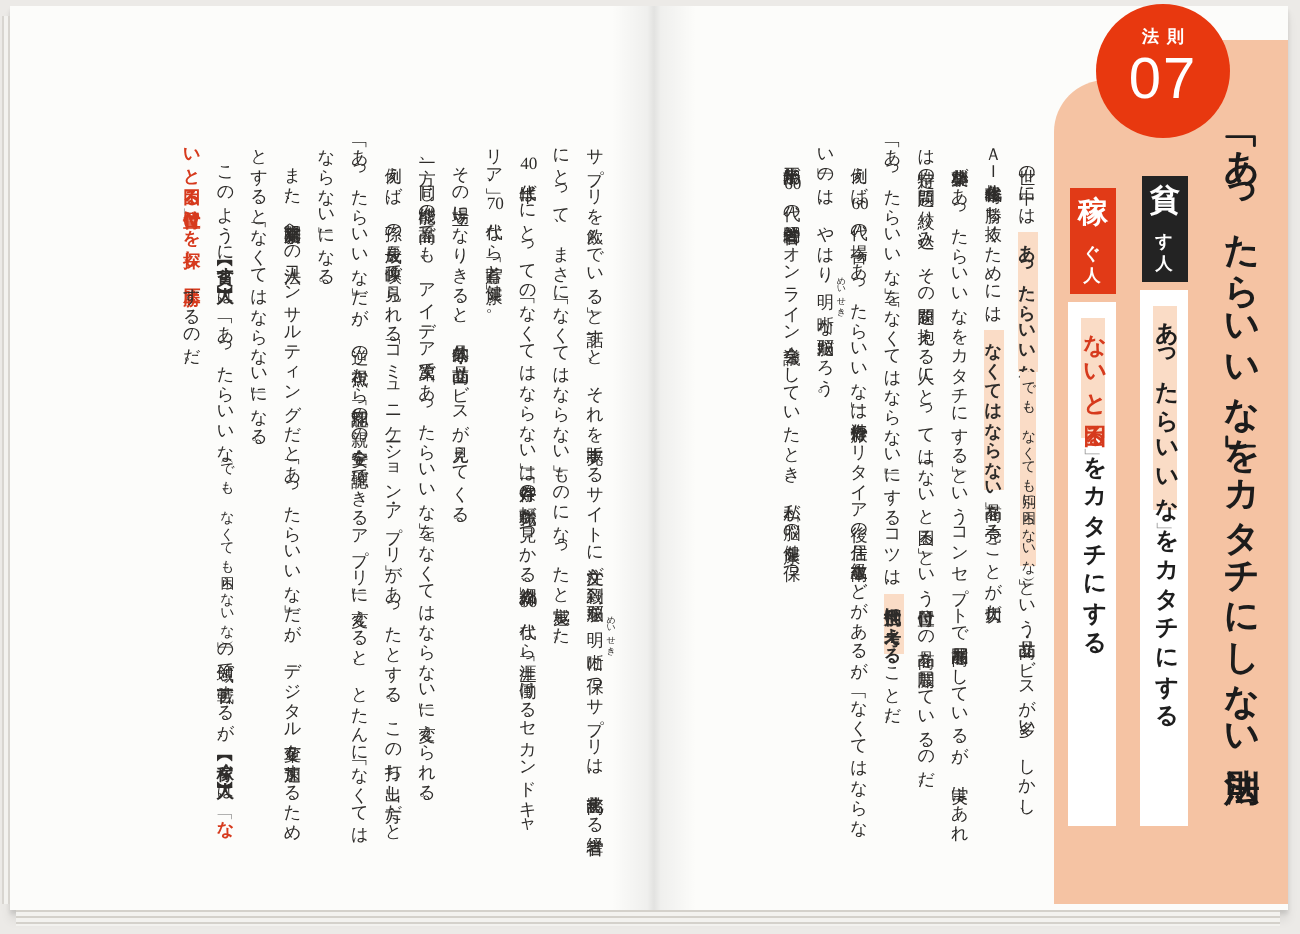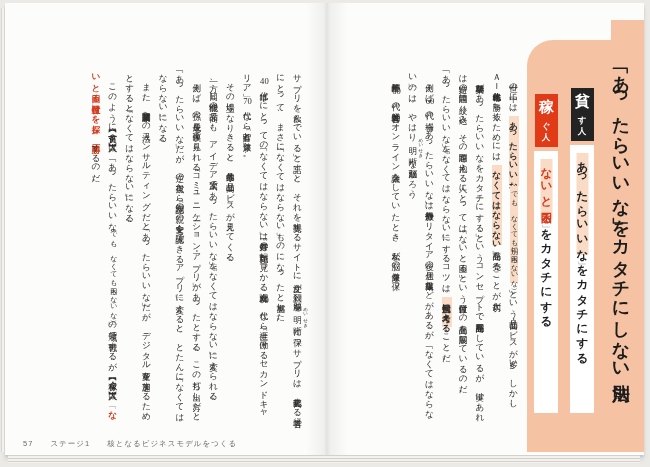--- a/index.html
+++ b/index.html
@@ -72,20 +72,24 @@
 
 <div class="stage">
   <div class="book"></div>
   <div class="edge-left"></div>
   <div class="edge-bottom"></div>
   <div class="gutter"></div>
 
   <div class="panel-tab"></div>
   <div class="title-panel"></div>
 
+  <div class="law-circle">
+    <span class="law-label">法則</span>
+    <span class="law-number">07</span>
+  </div>
 
   <div class="main-title vtext">「あったらいいな」をカタチにしない法則</div>
 
   <div class="tag tag-loser">
     <span class="tag-main">貧</span>
     <span class="tag-sub vtext">す人</span>
   </div>
   <div class="strip strip-loser">
     <div class="strip-line vtext"><span class="seg-q">「</span><span class="seg-hl">あったらいいな</span><span class="seg-q">」</span><span class="seg-b">をカタチにする</span></div>
   </div>
@@ -108,18 +112,13 @@
   <div class="body-col body-left vtext">
       <p class="para"><span>サプリを飲んでいる」と話すと、それを販売するサイトに注文が殺到。頭脳を</span><ruby>明晰<rt>めいせき</rt></ruby><span>に保つサプリは、高齢化する経営者にとって、まさに「なくてはならない」ものになったと実感した。</span></p>
       <p class="para indent"><span class="seg-n">40</span><span>代半ばにとっての「なくてはならない」は「好条件の転職先が見つかる人材紹介」、</span><span class="seg-n">50</span><span>代なら「生涯、働けるセカンドキャリア」、</span><span class="seg-n">70</span><span>代なら「貯蓄と健康」……。</span></p>
       <p class="para indent"><span>その立場になりきると、具体的な商品・サービスが見えてくる。</span></p>
       <p class="para indent"><span>一方、同じ機能の商品でも、アイデア次第で「あったらいいな」を「なくてはならない」に変えられる。</span></p>
       <p class="para indent"><span>例えば、孫の成長を映像で見られる「コミュニケーション・アプリ」があったとする。この打ち出し方だと「あったらいいな」だが、逆の視点から「認知症の親の安全を確認できるアプリ」に変えると、とたんに「なくてはならない」になる。</span></p>
       <p class="para indent"><span>また、新規事業開発への法人コンサルティングだと「あったらいいな」だが、デジタル変革を加速するためとすると「なくてはならない」になる。</span></p>
       <p class="para indent"><span>このように</span><span class="seg-b">【貧す人】</span><span>は、「あったらいいな</span><span class="seg-sm">（でも、なくても困らないな）</span><span>」の領域で苦戦するが、</span><span class="seg-b">【稼ぐ人】</span><span>は、</span><span class="seg-q">「</span><span class="seg-red">ないと困る</span><span class="seg-q">」</span><span class="seg-red">位置付けを探し、圧勝</span><span>するのだ。</span></p>
     </div>
 
-  <div class="footer">
-    <span>57</span>
-    <span>ステージ1</span>
-    <span>核となるビジネスモデルをつくる</span>
-  </div>
 </div>
 
 </body></html>

